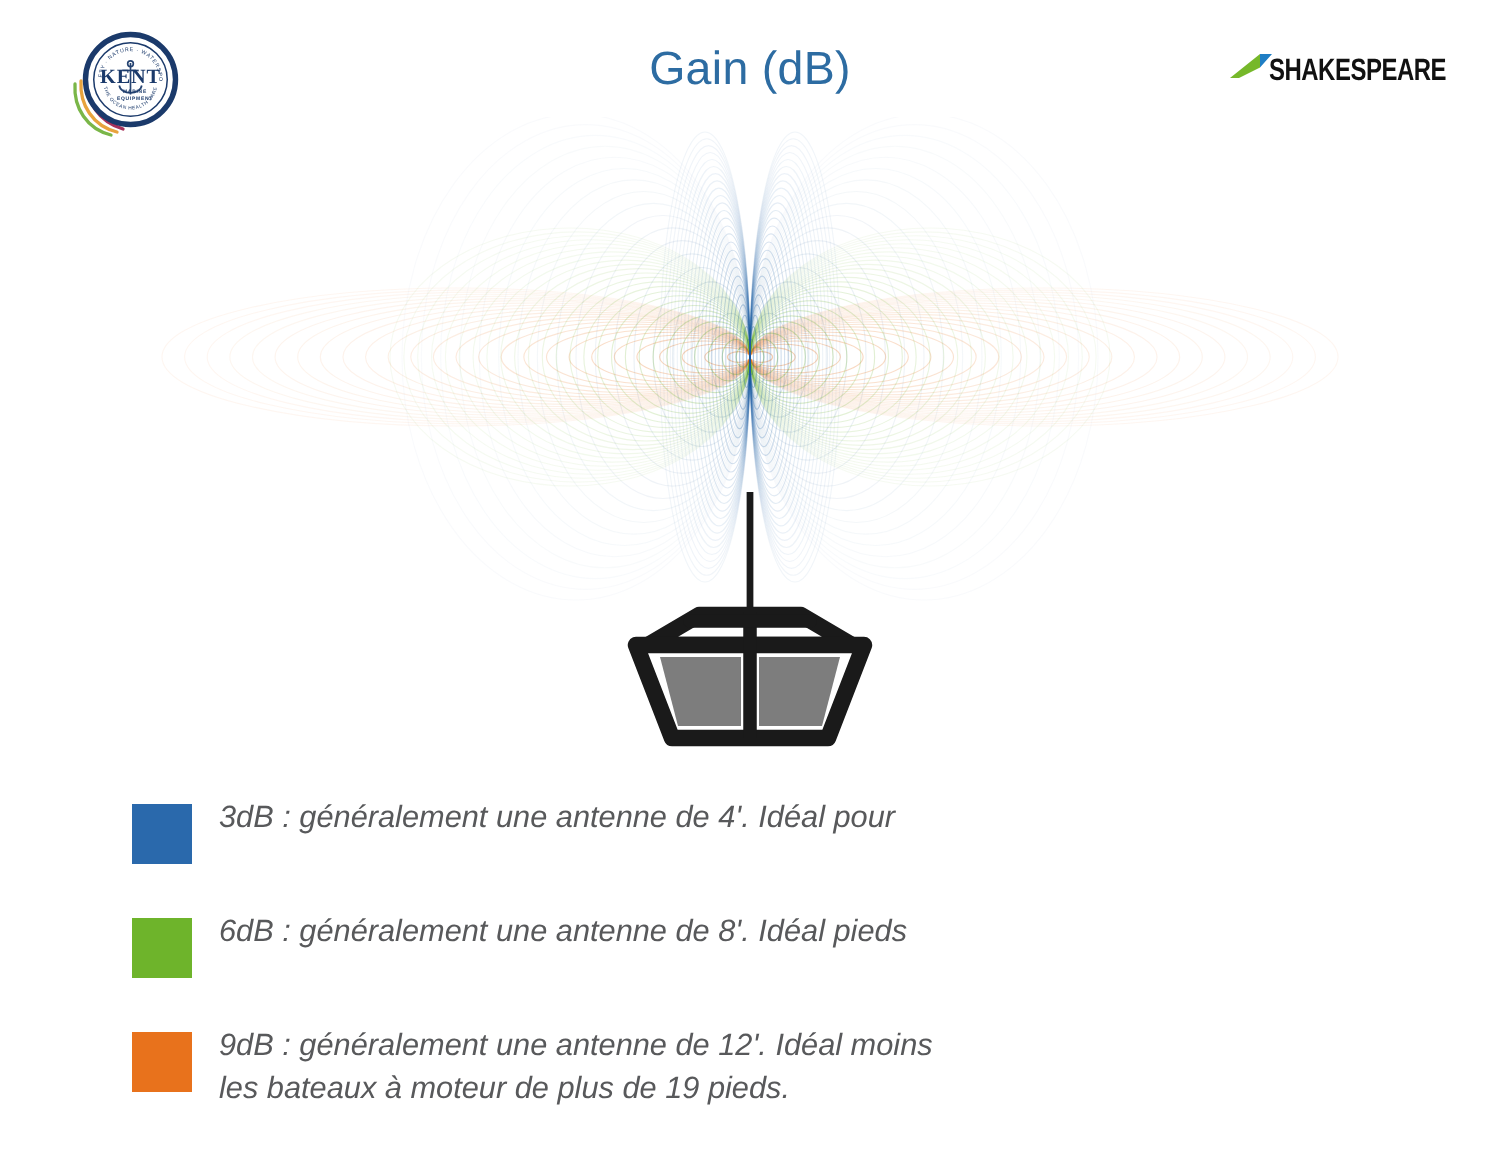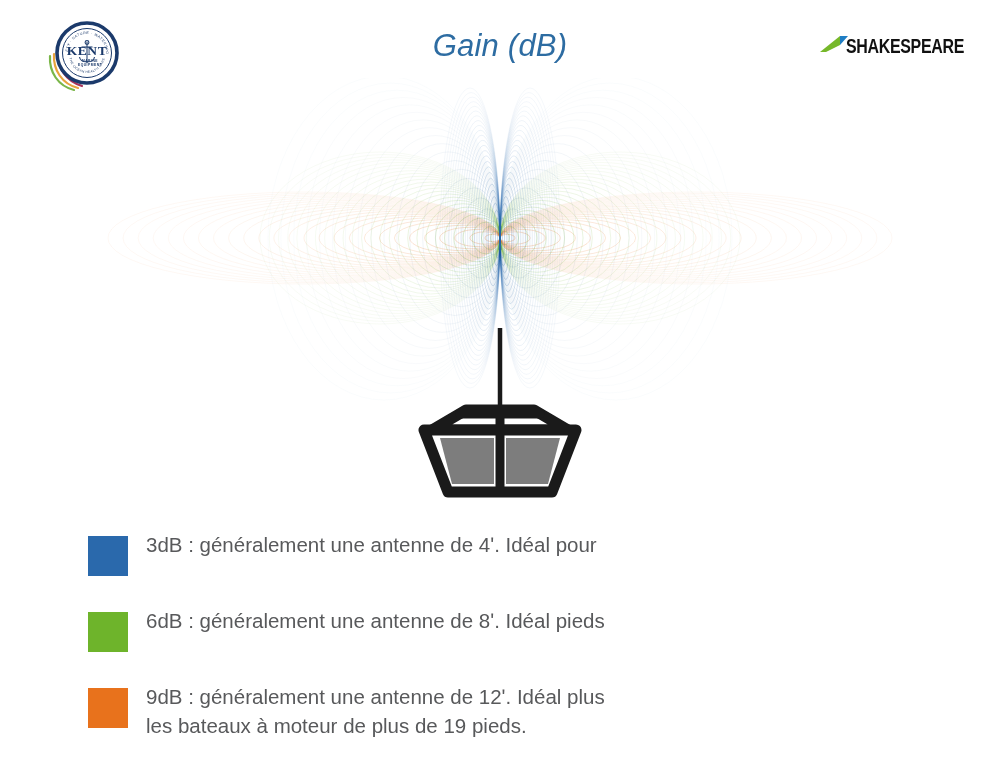--- a/index.html
+++ b/index.html
@@ -32,21 +32,20 @@
     position: absolute;
     left: 0;
     top: 27px;
     width: 1000px;
     text-align: center;
     font-size: 31px;
     font-weight: 400;
     color: #2d6ca2;
     letter-spacing: 0.2px;
     line-height: 1.2;
-    font-style: italic;
   }
   #shakespeare-logo {
     position: absolute;
     right: 34px;
     top: 29px;
     width: 148px;
     height: 34px;
   }
 
   
@@ -78,20 +77,21 @@
     height: 40px;
     margin-top: 6px;
   }
   .legend-text {
     margin-left: 18px;
     color: #58595b;
     font-size: 20.5px;
     line-height: 29px;
     font-weight: 400;
     white-space: nowrap;
+    font-style: italic;
   }
   .legend-text .l2 { display: block; }
 </style>
 </head>
 <body>
 
 <div id="page">
 
   <div id="kent-logo">
     <svg viewBox="0 0 88 74" width="88" height="74" xmlns="http://www.w3.org/2000/svg">
@@ -366,19 +366,19 @@
     <div class="legend-row">
       <div class="legend-swatch" style="background: rgb(110, 180, 43);"></div>
       <div class="legend-text">
         <span class="l1">6dB : généralement une antenne de 8ʹ. Idéal pieds</span>
       </div>
     </div>
 
     <div class="legend-row">
       <div class="legend-swatch" style="background: rgb(232, 114, 28);"></div>
       <div class="legend-text">
-        <span class="l1">9dB : généralement une antenne de 12ʹ. Idéal plus</span>
+        <span class="l1">9dB : généralement une antenne de 12ʹ. Idéal moins</span>
         <span class="l2">les bateaux à moteur de plus de 19 pieds.</span>
       </div>
     </div>
 
   </div>
 </div>
 
 </body></html>

